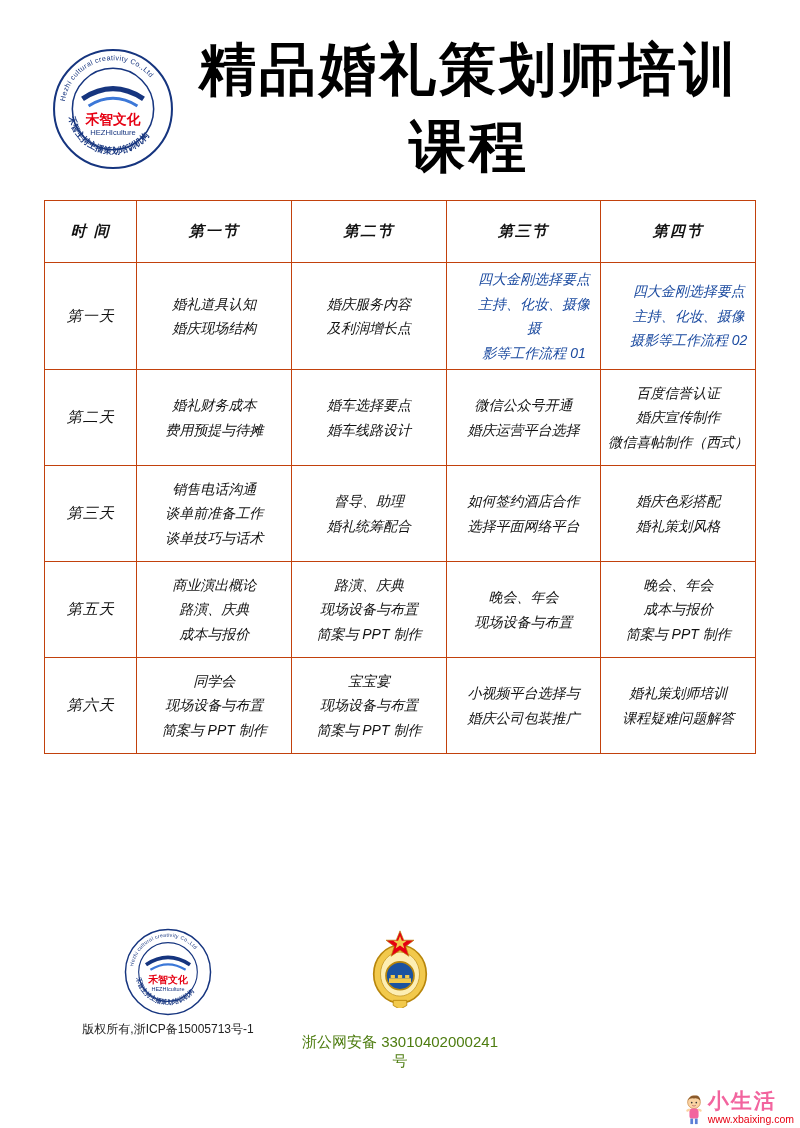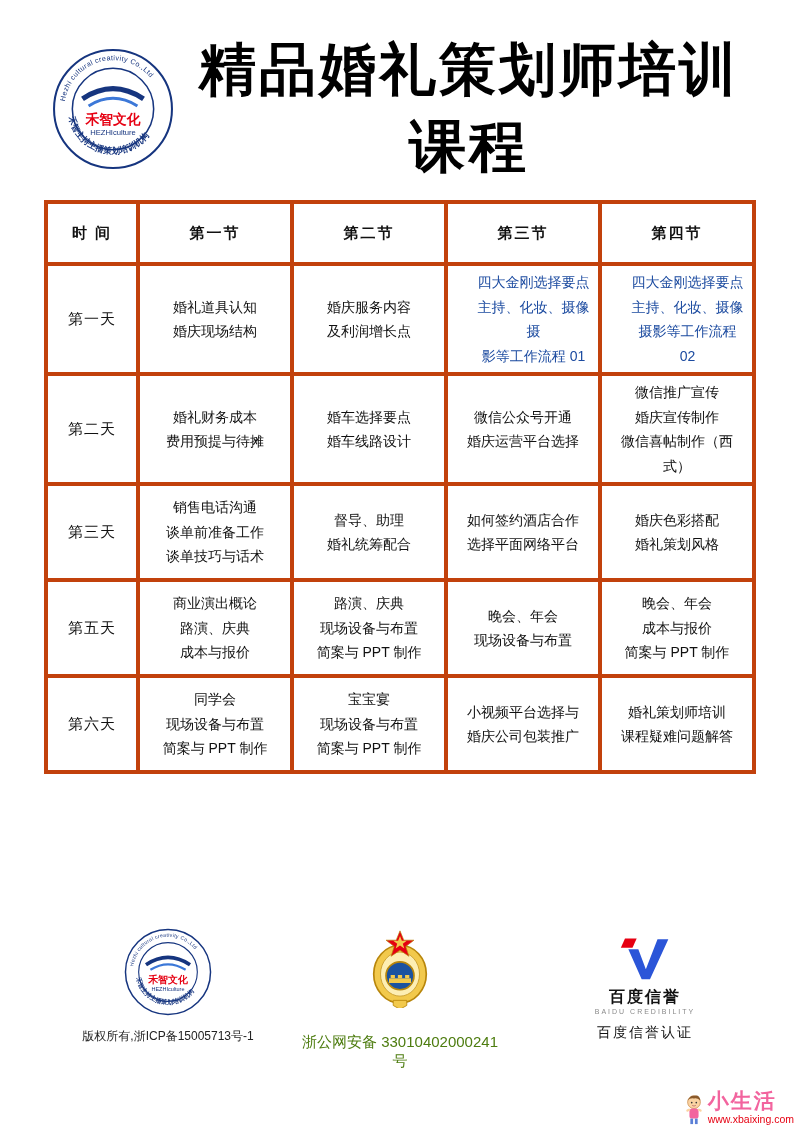--- a/index.html
+++ b/index.html
@@ -8,31 +8,31 @@
   .page { position:relative; width:800px; height:1128px; margin:0 auto; background:#ffffff; overflow:hidden; }
 
   
   .header { position:absolute; top:32px; left:52px; right:36px; display:flex; align-items:center; }
   .hezhi-logo { width:122px; height:122px; flex:0 0 auto; }
   .page-title { flex:1; text-align:center; font-size:57px; font-weight:bold; color:#000; letter-spacing:3px; }
 
   
   .table-wrap { position:absolute; top:200px; left:44px; width:712px; }
   table.schedule { width:100%; border-collapse:collapse; table-layout:fixed; color:#111; }
-  .schedule th, .schedule td { border:4px solid #c2410c; text-align:center; vertical-align:middle; padding:4px 6px; }
+  .schedule th, .schedule td { border:1px solid #c2410c; text-align:center; vertical-align:middle; padding:4px 6px;font-style:italic; }
   .schedule thead th { height:62px; font-size:15px; font-weight:bold; letter-spacing:2px; }
   .schedule td { height:96px; font-size:14px; line-height:1.75; white-space:pre-line; }
   .schedule td.day { font-size:15px; letter-spacing:1px; white-space:normal; }
   .schedule td.text-blue { color:var(--color-blue-text,#1c4ba0);padding-left:27px; }
 
   
   .footer-col { position:absolute; text-align:center; }
   .foot-left { top:928px; left:66px; width:204px; }
   .foot-left .hezhi-logo { width:88px; height:88px; }
-  .copyright { margin-top:8px; font-size:12px; color:#222; }
+  .copyright { margin-top:1px; font-size:12px; color:#222; }
   .foot-center { top:930px; left:298px; width:204px; }
   .police-badge { width:68px; height:78px; }
   .police-caption { margin-top:21px; font-size:15px; font-weight:normal; color:#4d7c0f; }
   .foot-right { top:936px; left:543px; width:204px; }
   .baidu-mark { width:50px; height:45px; }
   .baidu-title { font-size:16px; font-weight:bold; color:#111; letter-spacing:2px; margin-top:2px; }
   .baidu-sub { font-size:7px; color:#8a8a8a; letter-spacing:2px; }
   .baidu-caption { margin-top:9px; font-size:14px; color:#111; letter-spacing:2px; }
 
   
@@ -96,21 +96,21 @@
 摄影等工作流程 02</td>
         </tr>
         <tr>
           <td class="day">第二天</td>
           <td>婚礼财务成本
 费用预提与待摊</td>
           <td>婚车选择要点
 婚车线路设计</td>
           <td>微信公众号开通
 婚庆运营平台选择</td>
-          <td>微信推广宣传
+          <td>百度信誉认证
 婚庆宣传制作
 微信喜帖制作（西式）</td>
         </tr>
         <tr>
           <td class="day">第三天</td>
           <td>销售电话沟通
 谈单前准备工作
 谈单技巧与话术</td>
           <td>督导、助理
 婚礼统筹配合</td>
@@ -173,29 +173,20 @@
       <path d="M40 1 L44.5 12 L56.5 12 L46.8 19.4 L50.5 31 L40 23.8 L29.5 31 L33.2 19.4 L23.5 12 L35.5 12 Z" fill="#e60012" stroke="#b8860b" stroke-width="0.8"></path>
       <path d="M40 7 L42.2 12.6 L48 12.6 L43.3 16.2 L45.1 21.8 L40 18.4 L34.9 21.8 L36.7 16.2 L32 12.6 L37.8 12.6 Z" fill="#f2c94c"></path>
       <circle cx="40" cy="54" r="16.5" fill="#1a52a0" stroke="#b8860b" stroke-width="2"></circle>
       <path d="M27 57 h26 v5.5 h-26 z" fill="#f2c94c"></path>
       <path d="M29 53 h5 v4 h-5 z M37.5 53 h5 v4 h-5 z M46 53 h5 v4 h-5 z" fill="#f2c94c"></path>
       <path d="M32 83 h16 v6 l-8 4.5 l-8 -4.5 z" fill="#f2c94c" stroke="#b8860b" stroke-width="1"></path>
     </svg>
     <div class="police-caption">浙公网安备 33010402000241号</div>
   </div>
 
-  <div class="footer-col foot-right">
-    <svg class="baidu-mark" viewBox="0 0 60 54" aria-hidden="true">
-      <polygon points="6,3 20,3 15,14 1,14" fill="#e60012"></polygon>
-      <polygon points="10,16 22,16 31,40 45,4 58,4 36,52 26,52" fill="#2b55d8"></polygon>
-    </svg>
-    <div class="baidu-title">百度信誉</div>
-    <div class="baidu-sub">BAIDU CREDIBILITY</div>
-    <div class="baidu-caption">百度信誉认证</div>
-  </div>
 
   <div class="watermark">
     <svg class="mascot" viewBox="0 0 26 34" aria-hidden="true">
       <circle cx="13" cy="9" r="7" fill="#fbd3a2" stroke="#c98a4b" stroke-width="0.8"></circle>
       <path d="M6 7 Q9 1 13 2 Q19 0 20 7 Q16 4 13 5 Q9 4 6 7 Z" fill="#8a5a2b"></path>
       <circle cx="10.5" cy="9.5" r="0.9" fill="#333"></circle>
       <circle cx="15.5" cy="9.5" r="0.9" fill="#333"></circle>
       <path d="M11 12.5 Q13 14 15 12.5" stroke="#b05a6a" fill="none" stroke-width="0.8"></path>
       <rect x="8" y="16" width="10" height="11" rx="3" fill="#f2649e"></rect>
       <rect x="4.5" y="16.5" width="4.5" height="2.6" rx="1.2" fill="#fbd3a2" transform="rotate(-28 6.5 17.8)"></rect>

